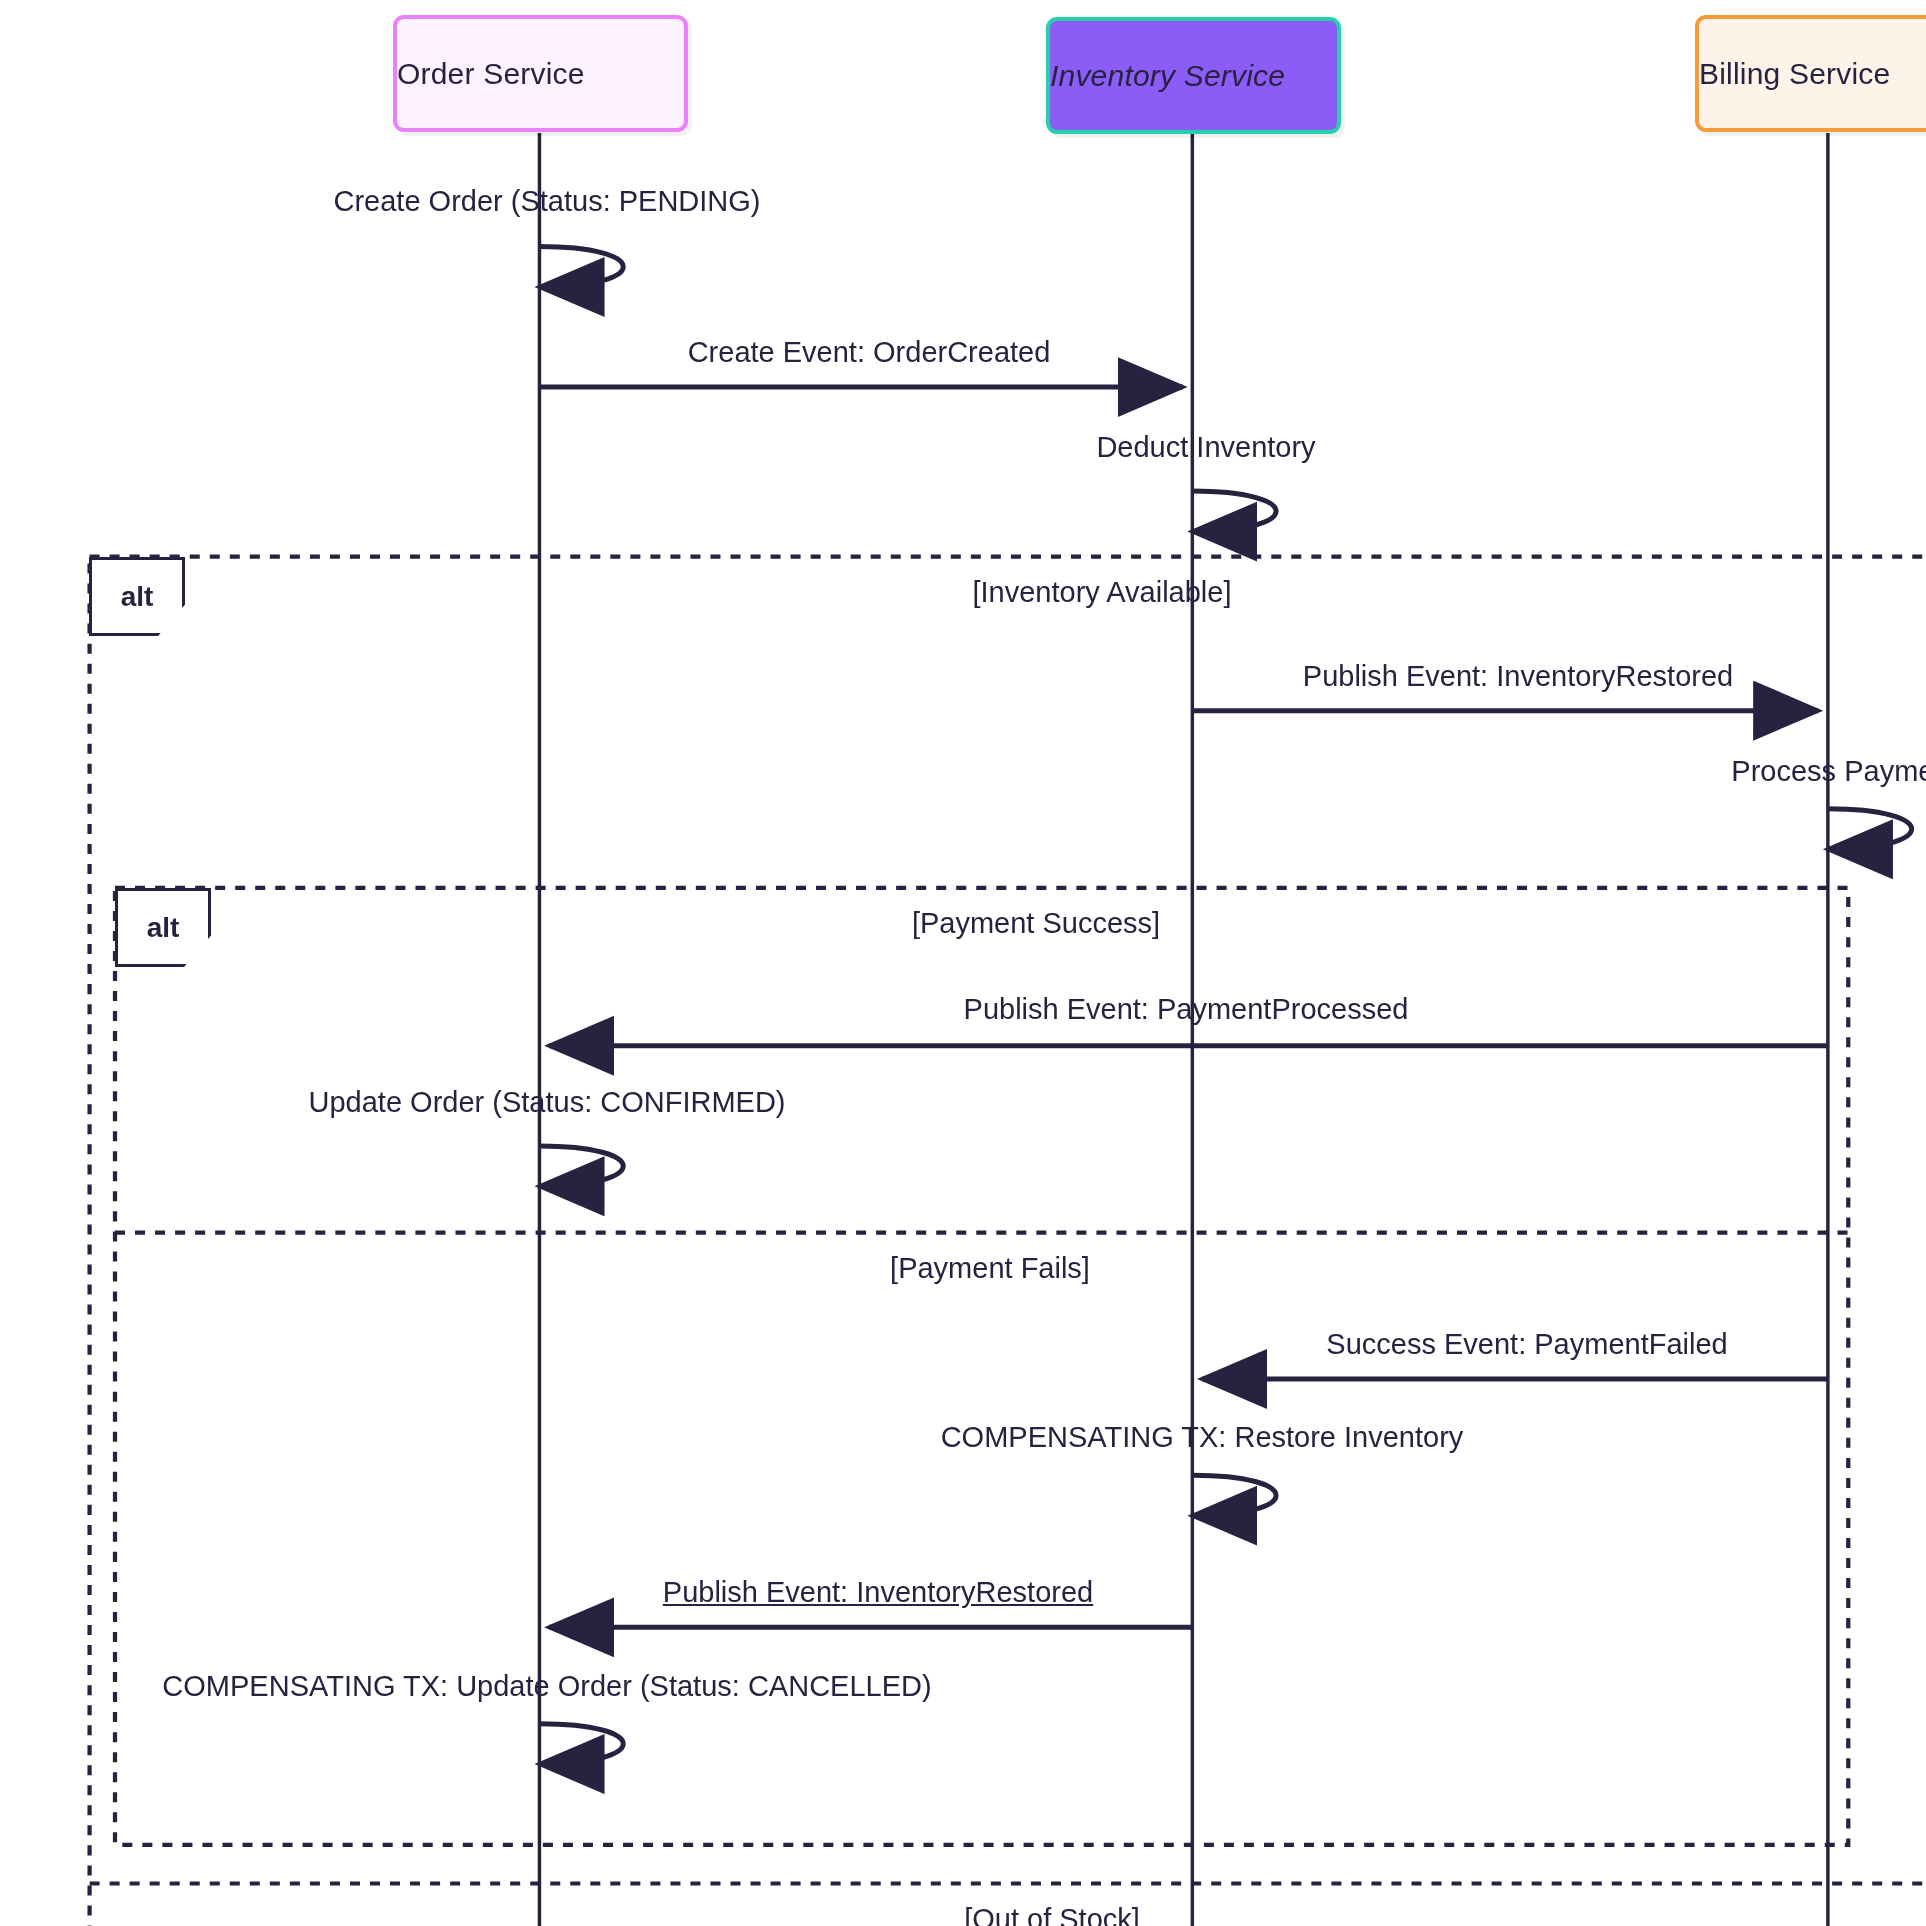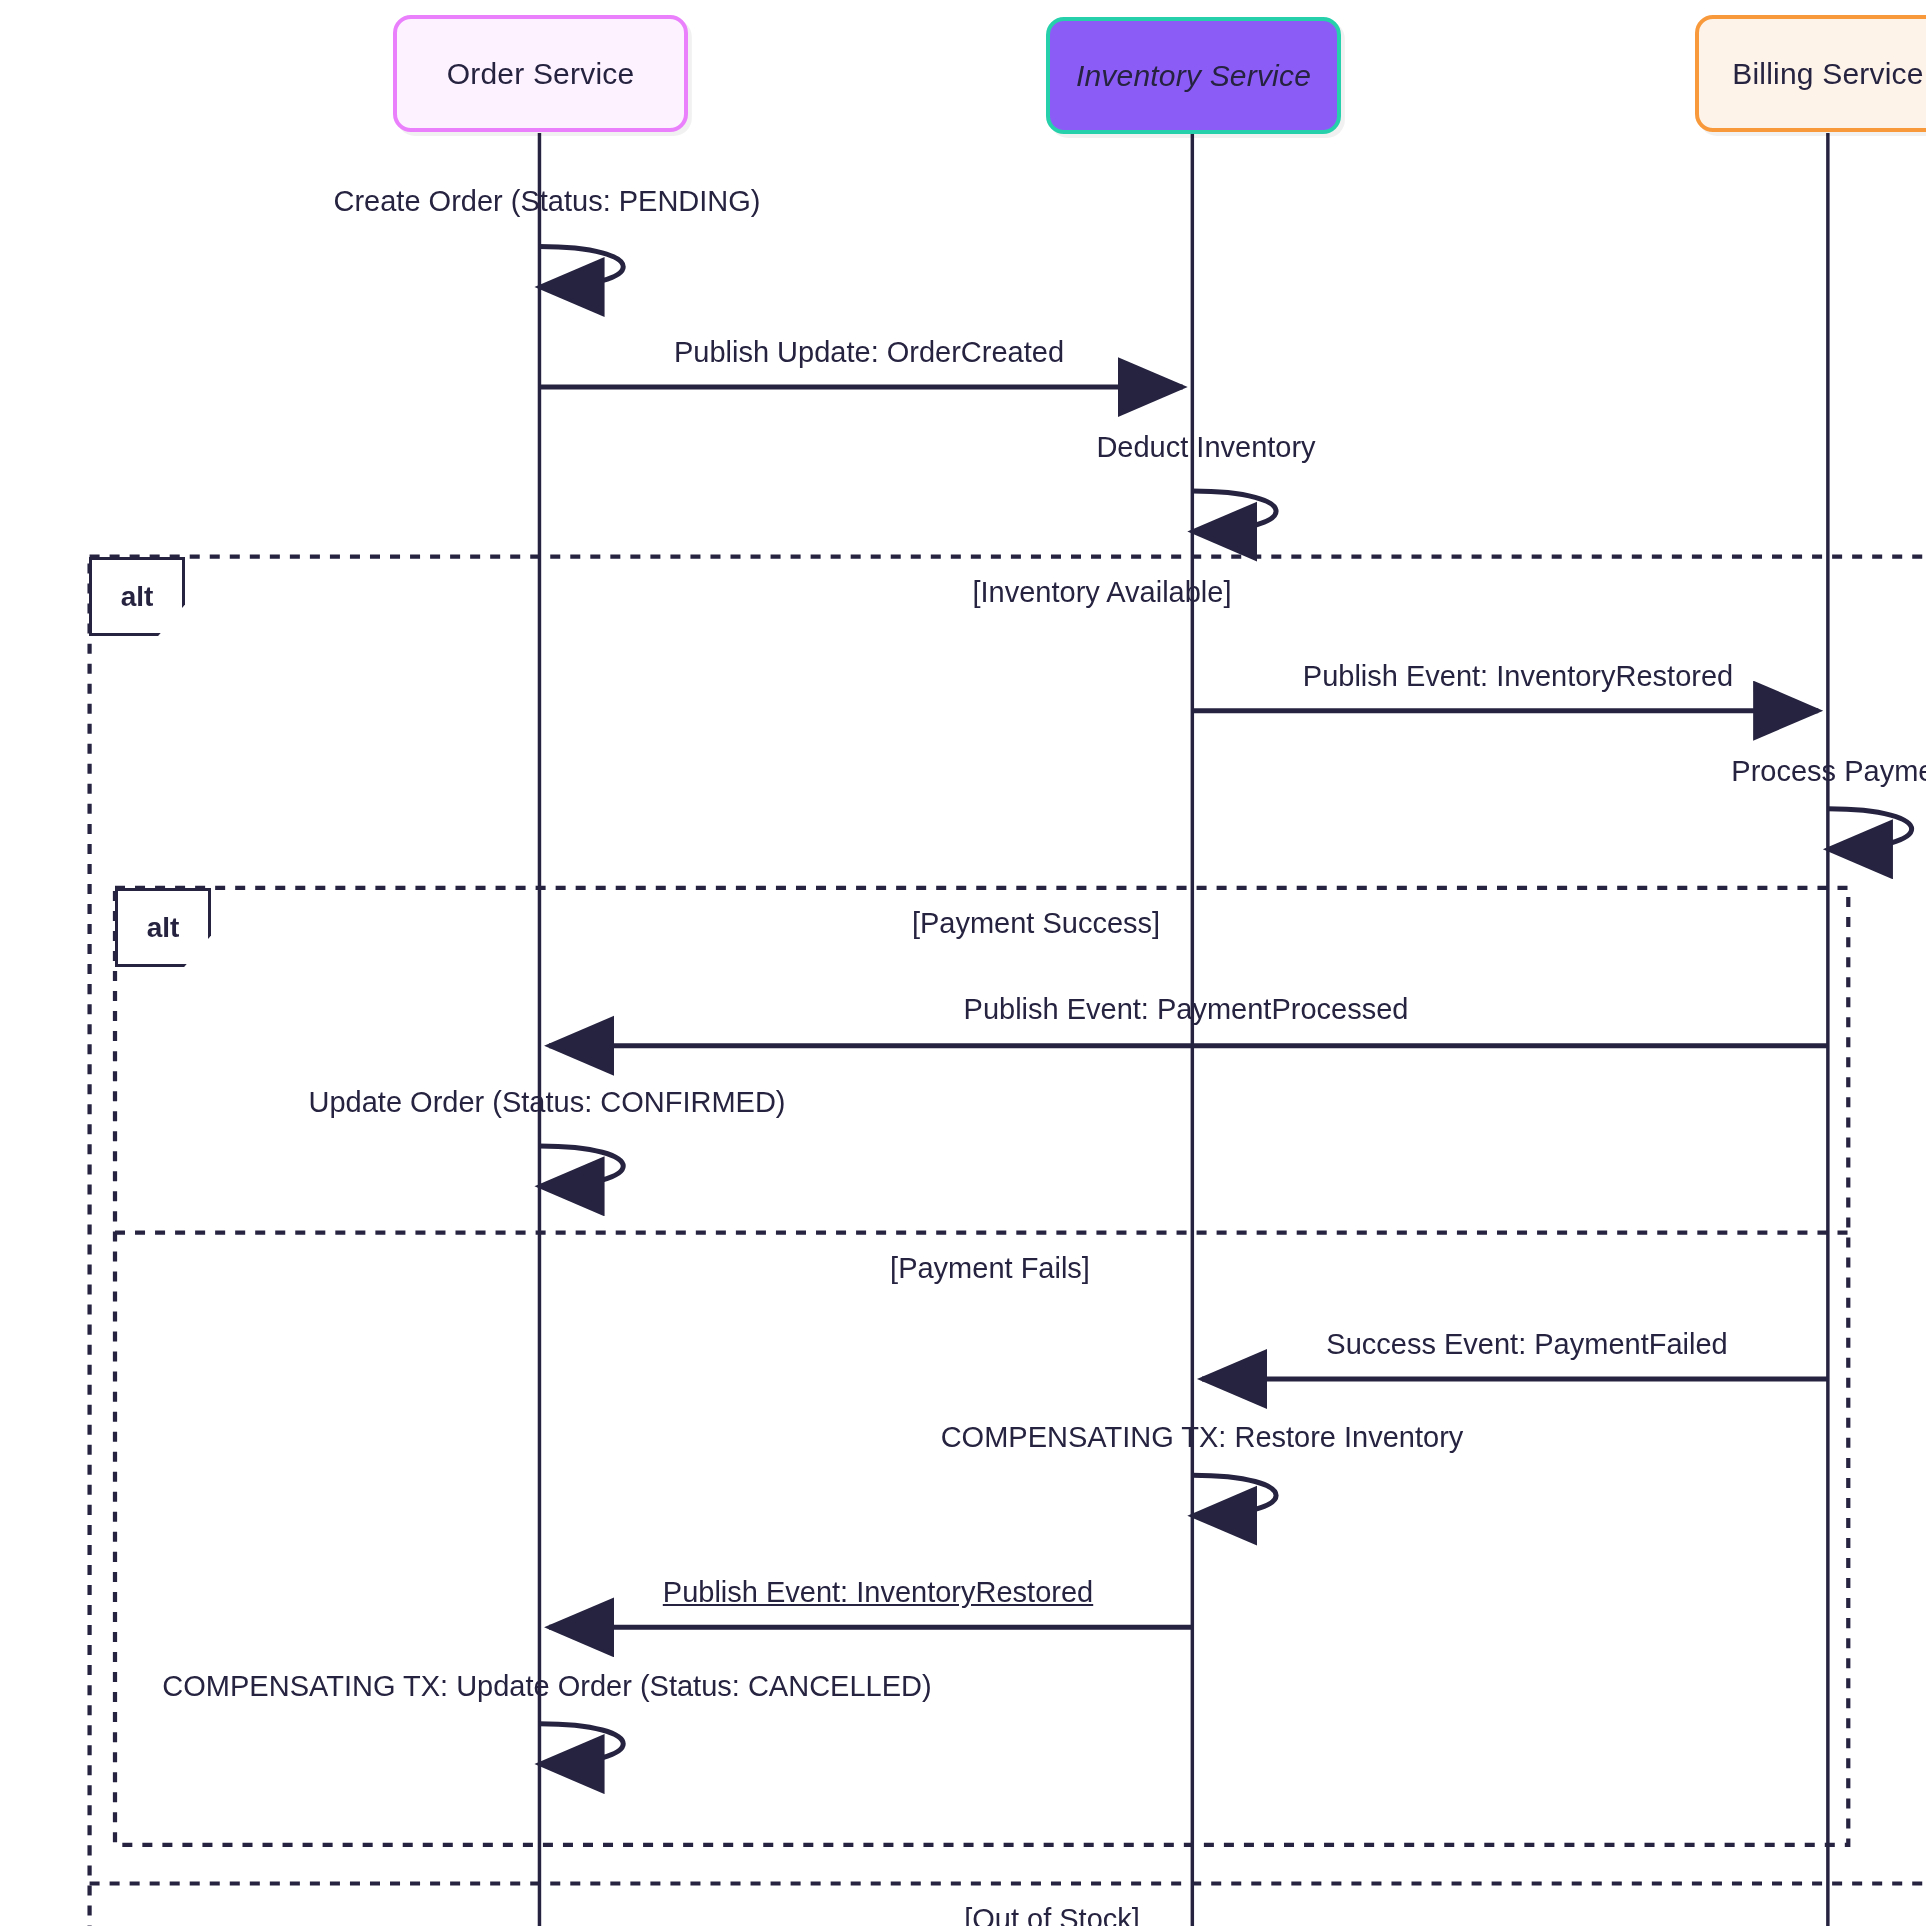--- a/index.html
+++ b/index.html
@@ -1,20 +1,20 @@
 <!DOCTYPE html>
 <html style="font-size:6.2px"><head>
 <meta charset="utf-8">
 <style>
   html,body{margin:0;padding:0;background:#ffffff;}
   body{font-family:"Liberation Sans",sans-serif;}
   #stage{position:relative;width:2090px;height:2494px;background:#ffffff;overflow:hidden;}
   svg.layer{position:absolute;left:0;top:0;width:2090px;height:2494px;}
 
-  .pbox{position:absolute;border-radius:18px;display:flex;align-items:center;justify-content:center;
+  .pbox{position:absolute;border-radius:11px;display:flex;align-items:center;justify-content:flex-start;
         box-sizing:border-box;border-width:4.2px;border-style:solid;
         box-shadow:3.9px 3.9px 0 rgba(0,0,0,0.055);}
   .pbox span{font-size:30px;color:#262340;letter-spacing:0.2px;white-space:nowrap;}
 
   .msglabel{position:absolute;font-size:29px;color:#262340;white-space:nowrap;
             transform:translateX(-50%);text-align:center;}
   .condlabel{position:absolute;font-size:29px;color:#262340;white-space:nowrap;
              transform:translateX(-50%);text-align:center;}
 
   .altbadge{position:absolute;background:#ffffff;border:3.5px solid #262340;
@@ -109,21 +109,21 @@
   <div class="condlabel" style="left:1102px;top:576px;">[Inventory Available]</div>
 
   <div class="condlabel" style="left:1036px;top:907px;">[Payment Success]</div>
 
   <div class="condlabel" style="left:990px;top:1252px;">[Payment Fails]</div>
 
   <div class="condlabel" style="left:1052px;top:1903px;">[Out of Stock]</div>
 
   <div class="msglabel" style="left:547px;top:185px;">Create Order (Status: PENDING)</div>
 
-  <div class="msglabel" style="left:869px;top:336px;">Publish Update: OrderCreated</div>
+  <div class="msglabel" style="left:869px;top:336px;">Create Event: OrderCreated</div>
 
   <div class="msglabel" style="left:1206px;top:431px;">Deduct Inventory</div>
 
   <div class="msglabel" style="left:1518px;top:660px;">Publish Event: InventoryRestored</div>
 
   <div class="msglabel" style="left:1845px;top:755px;">Process Payment</div>
 
   <div class="msglabel" style="left:1186px;top:993px;">Publish Event: PaymentProcessed</div>
 
   <div class="msglabel" style="left:547px;top:1086px;">Update Order (Status: CONFIRMED)</div>

